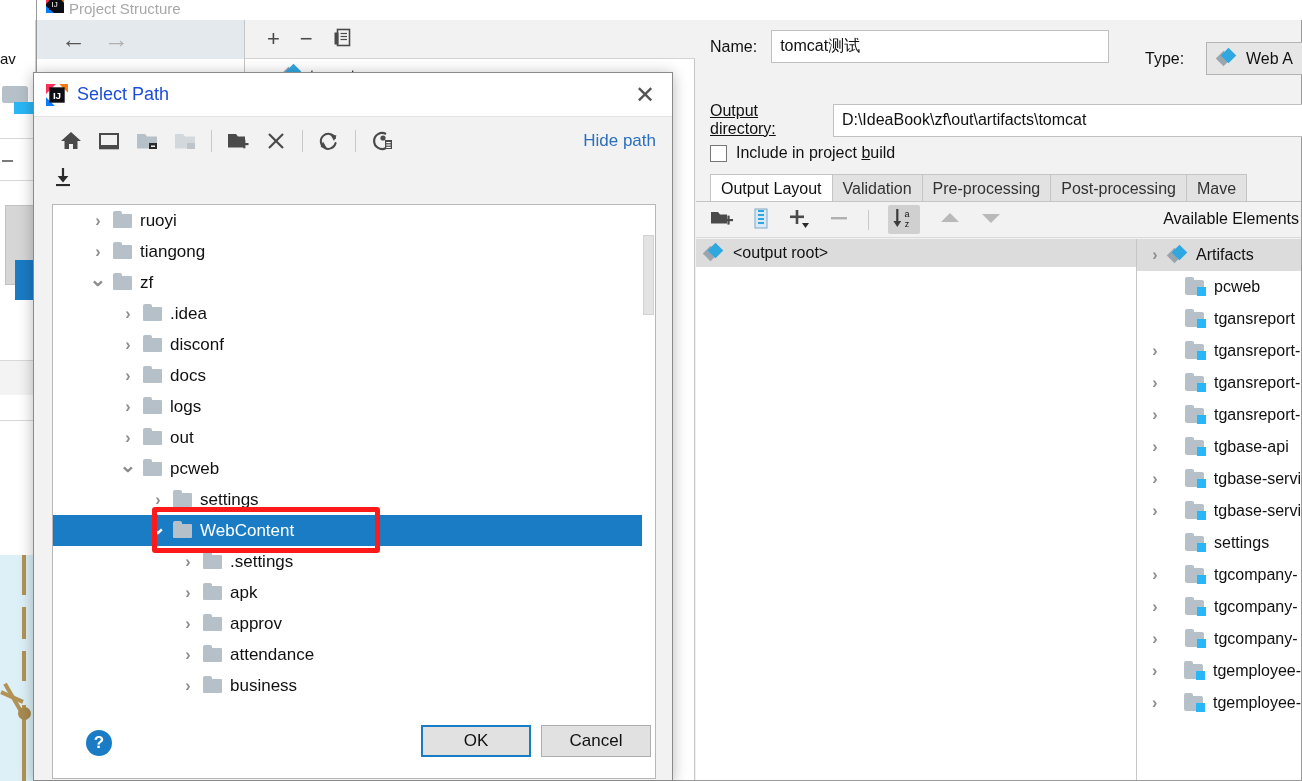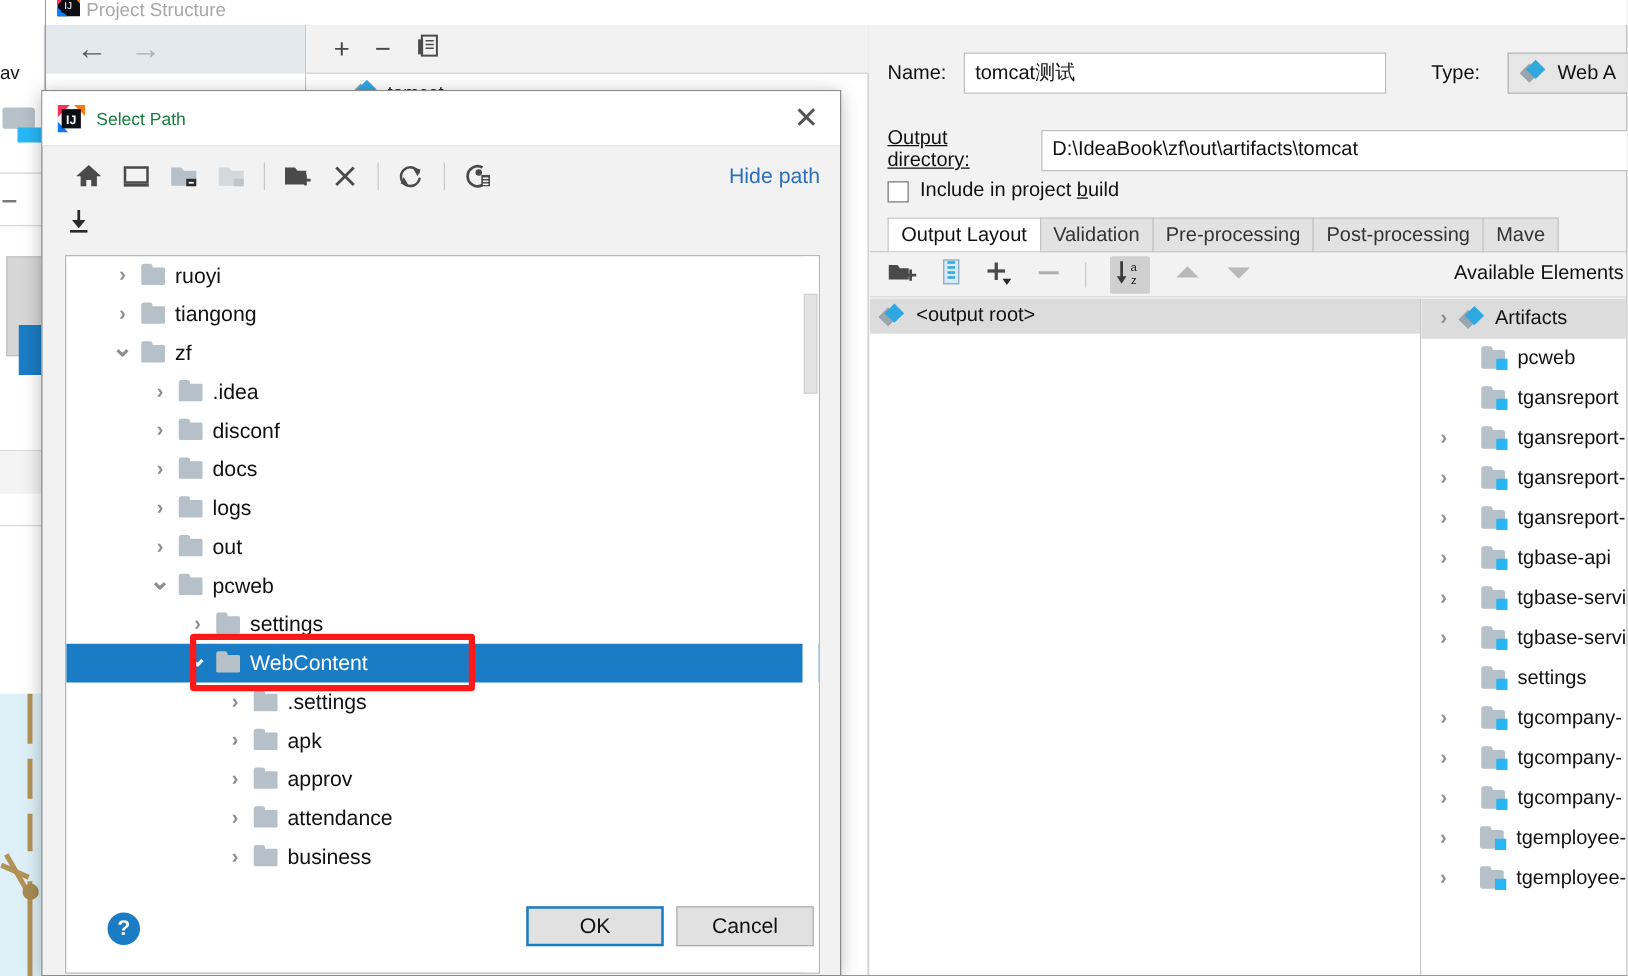--- a/index.html
+++ b/index.html
@@ -94,21 +94,21 @@
     display:flex; align-items:center; gap:8px; padding-left:38px;
     color:#1a1a1a;
   }
 
   
   #ps-rightpane {
     position:absolute; left:659px; top:24px; right:0; bottom:0;
     background:#f2f2f2;
   }
   .form-row { position:absolute; display:flex; align-items:center; }
-  #row-name { left:14px; top:22px; }
+  #row-name { left:14px; top:10px; }
   #lbl-name { font-size:16px; color:#111; }
   #inp-name {
     margin-left:14px; width:338px; height:33px;
     background:#fff; border:1px solid #c0c0c0;
     font-family:"Liberation Sans", sans-serif; font-size:16px;
     padding:0 8px; color:#111;
   }
   #lbl-type { position:absolute; left:449px; top:30px; font-size:16px; color:#111; }
   #type-combo {
     position:absolute; left:510px; top:22px; width:200px; height:33px;
@@ -216,21 +216,21 @@
     background:#f2f2f2;
     border:1px solid #8a8a8a;
     box-shadow:0 2px 14px rgba(0,0,0,.28);
   }
   #dlg-title {
     height:44px; background:#ffffff;
     display:flex; align-items:center; padding:0 10px 0 12px;
     border-bottom:1px solid #e2e2e2;
   }
   #dlg-title-icon { width:22px; height:22px; margin-right:9px; flex:0 0 auto; }
-  #dlg-title-text { font-size:14px; color:#15803d; }
+  #dlg-title-text { font-size:18px; color:#1d4ed8; }
   #dlg-close {
     margin-left:auto; width:34px; height:34px;
     display:flex; align-items:center; justify-content:center;
     font-size:24px; color:#555; cursor:pointer; line-height:1;
   }
   #dlg-toolbar {
     height:47px; display:flex; align-items:center; padding:0 16px 0 18px; gap:0;
   }
   .dtb { width:38px; height:34px; display:flex; align-items:center; justify-content:center; cursor:pointer;}
   .dtb-sep { width:1px; height:22px; background:#c9c9c9; margin:0 7px; }

